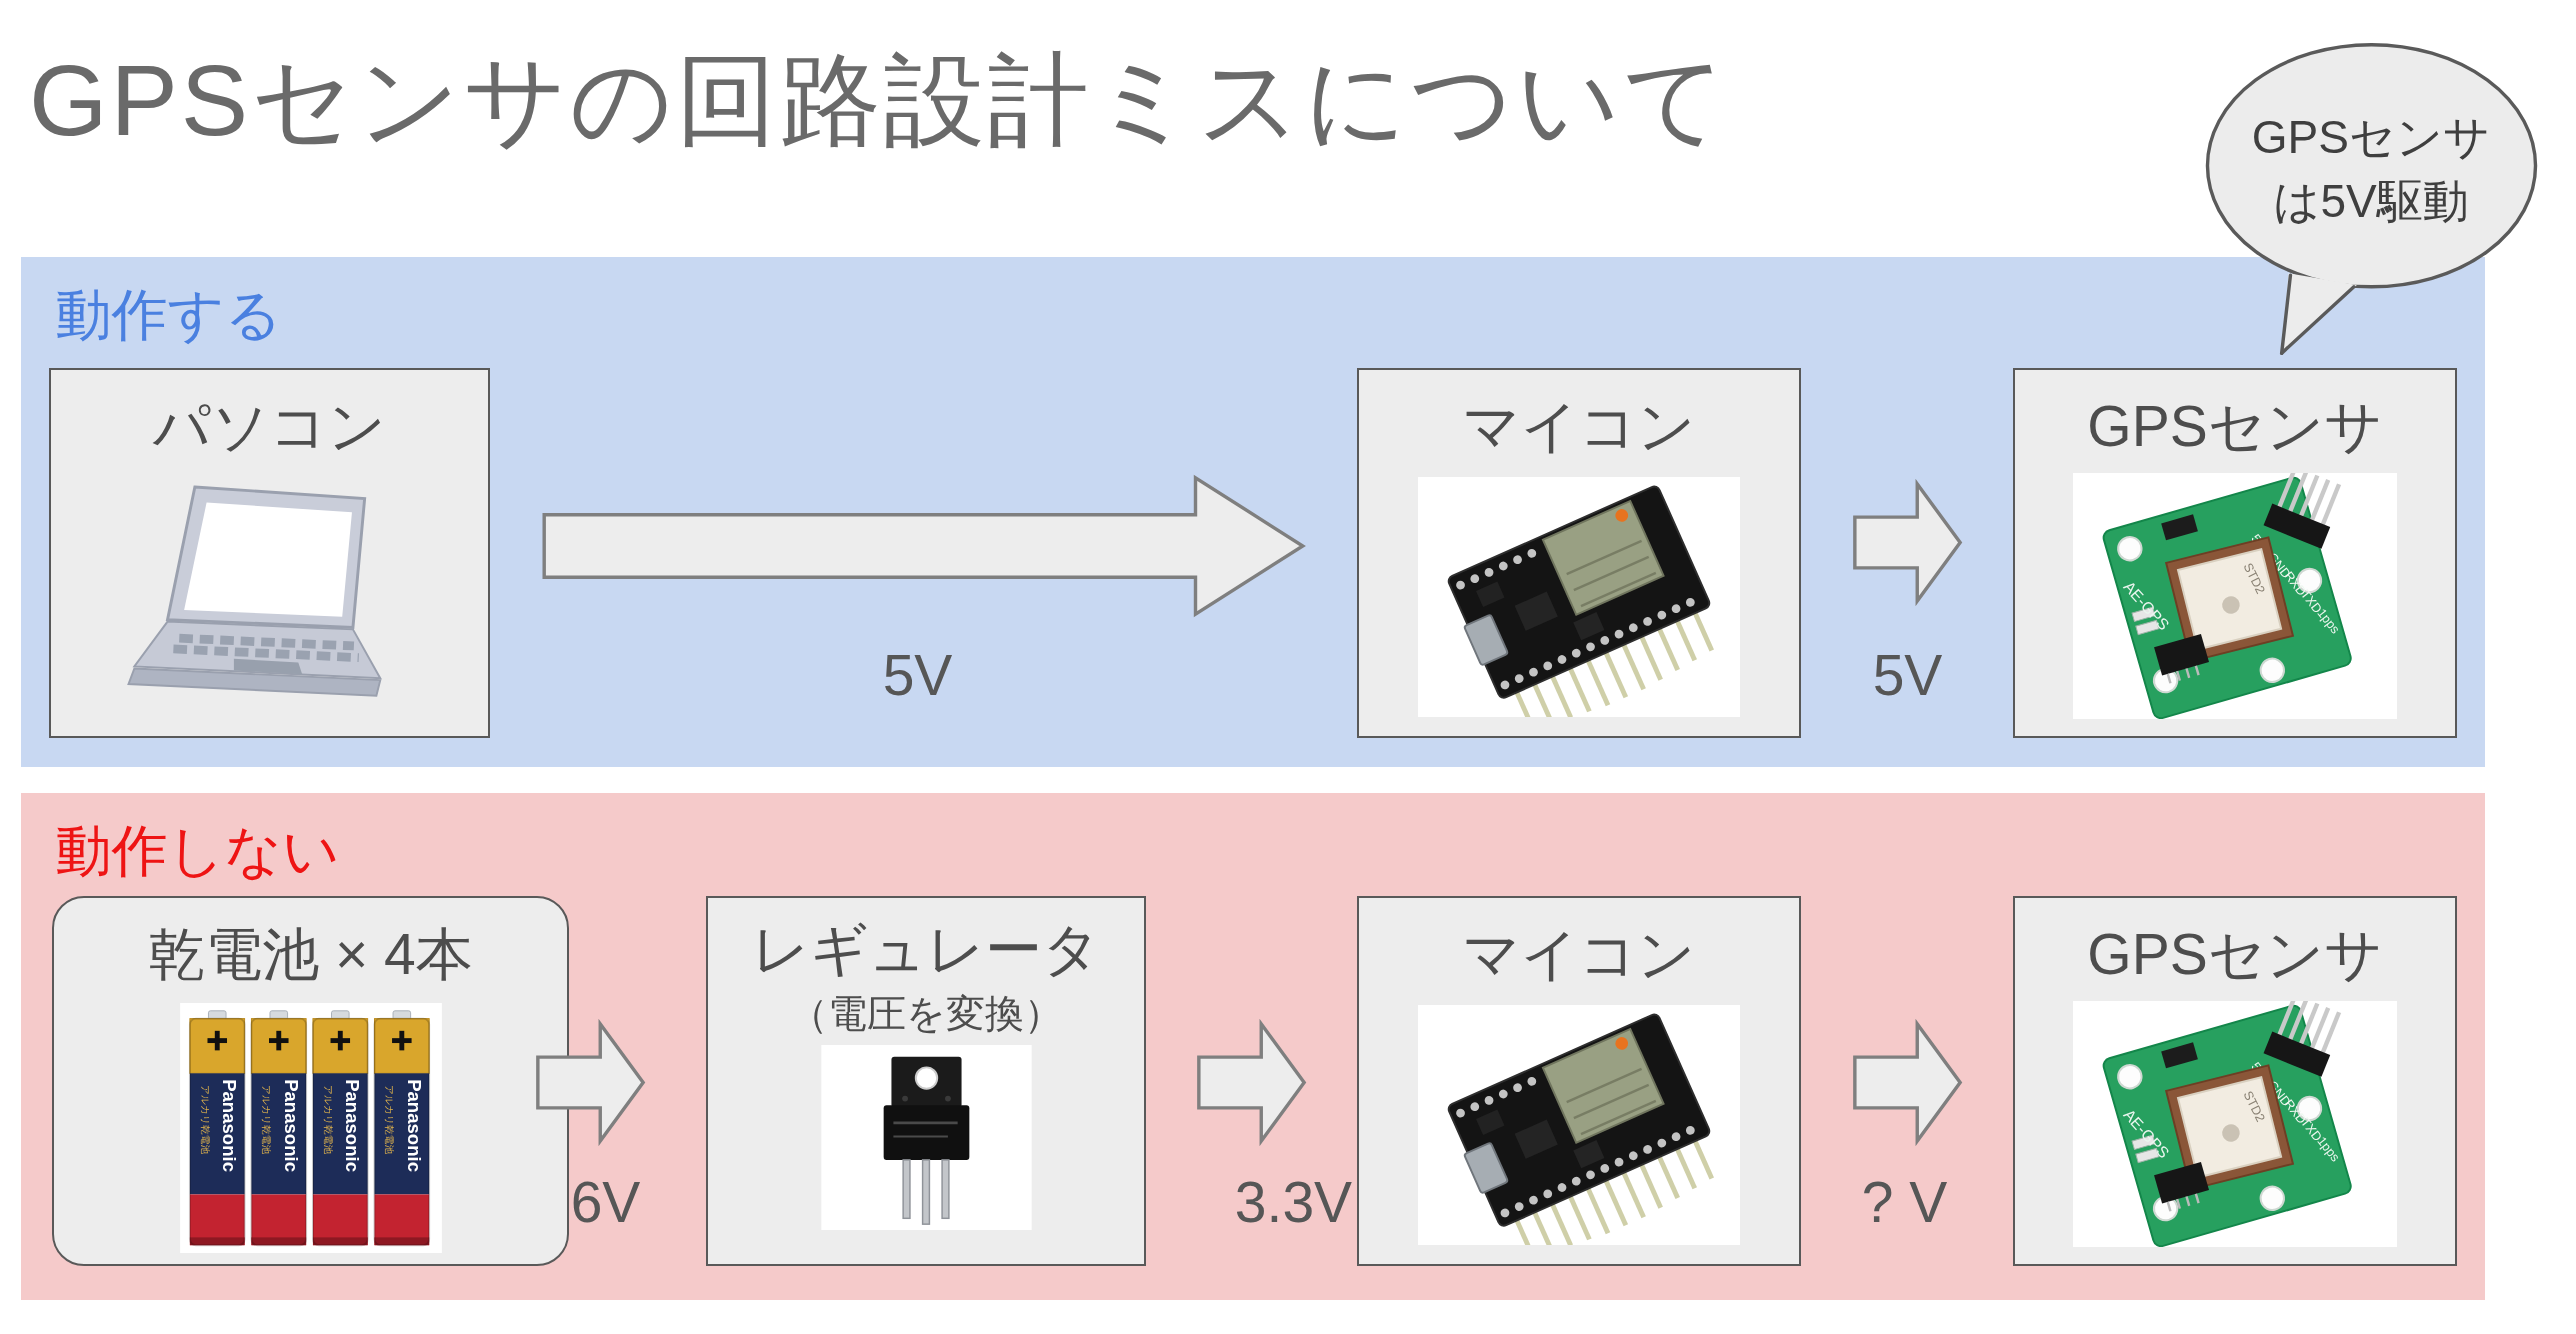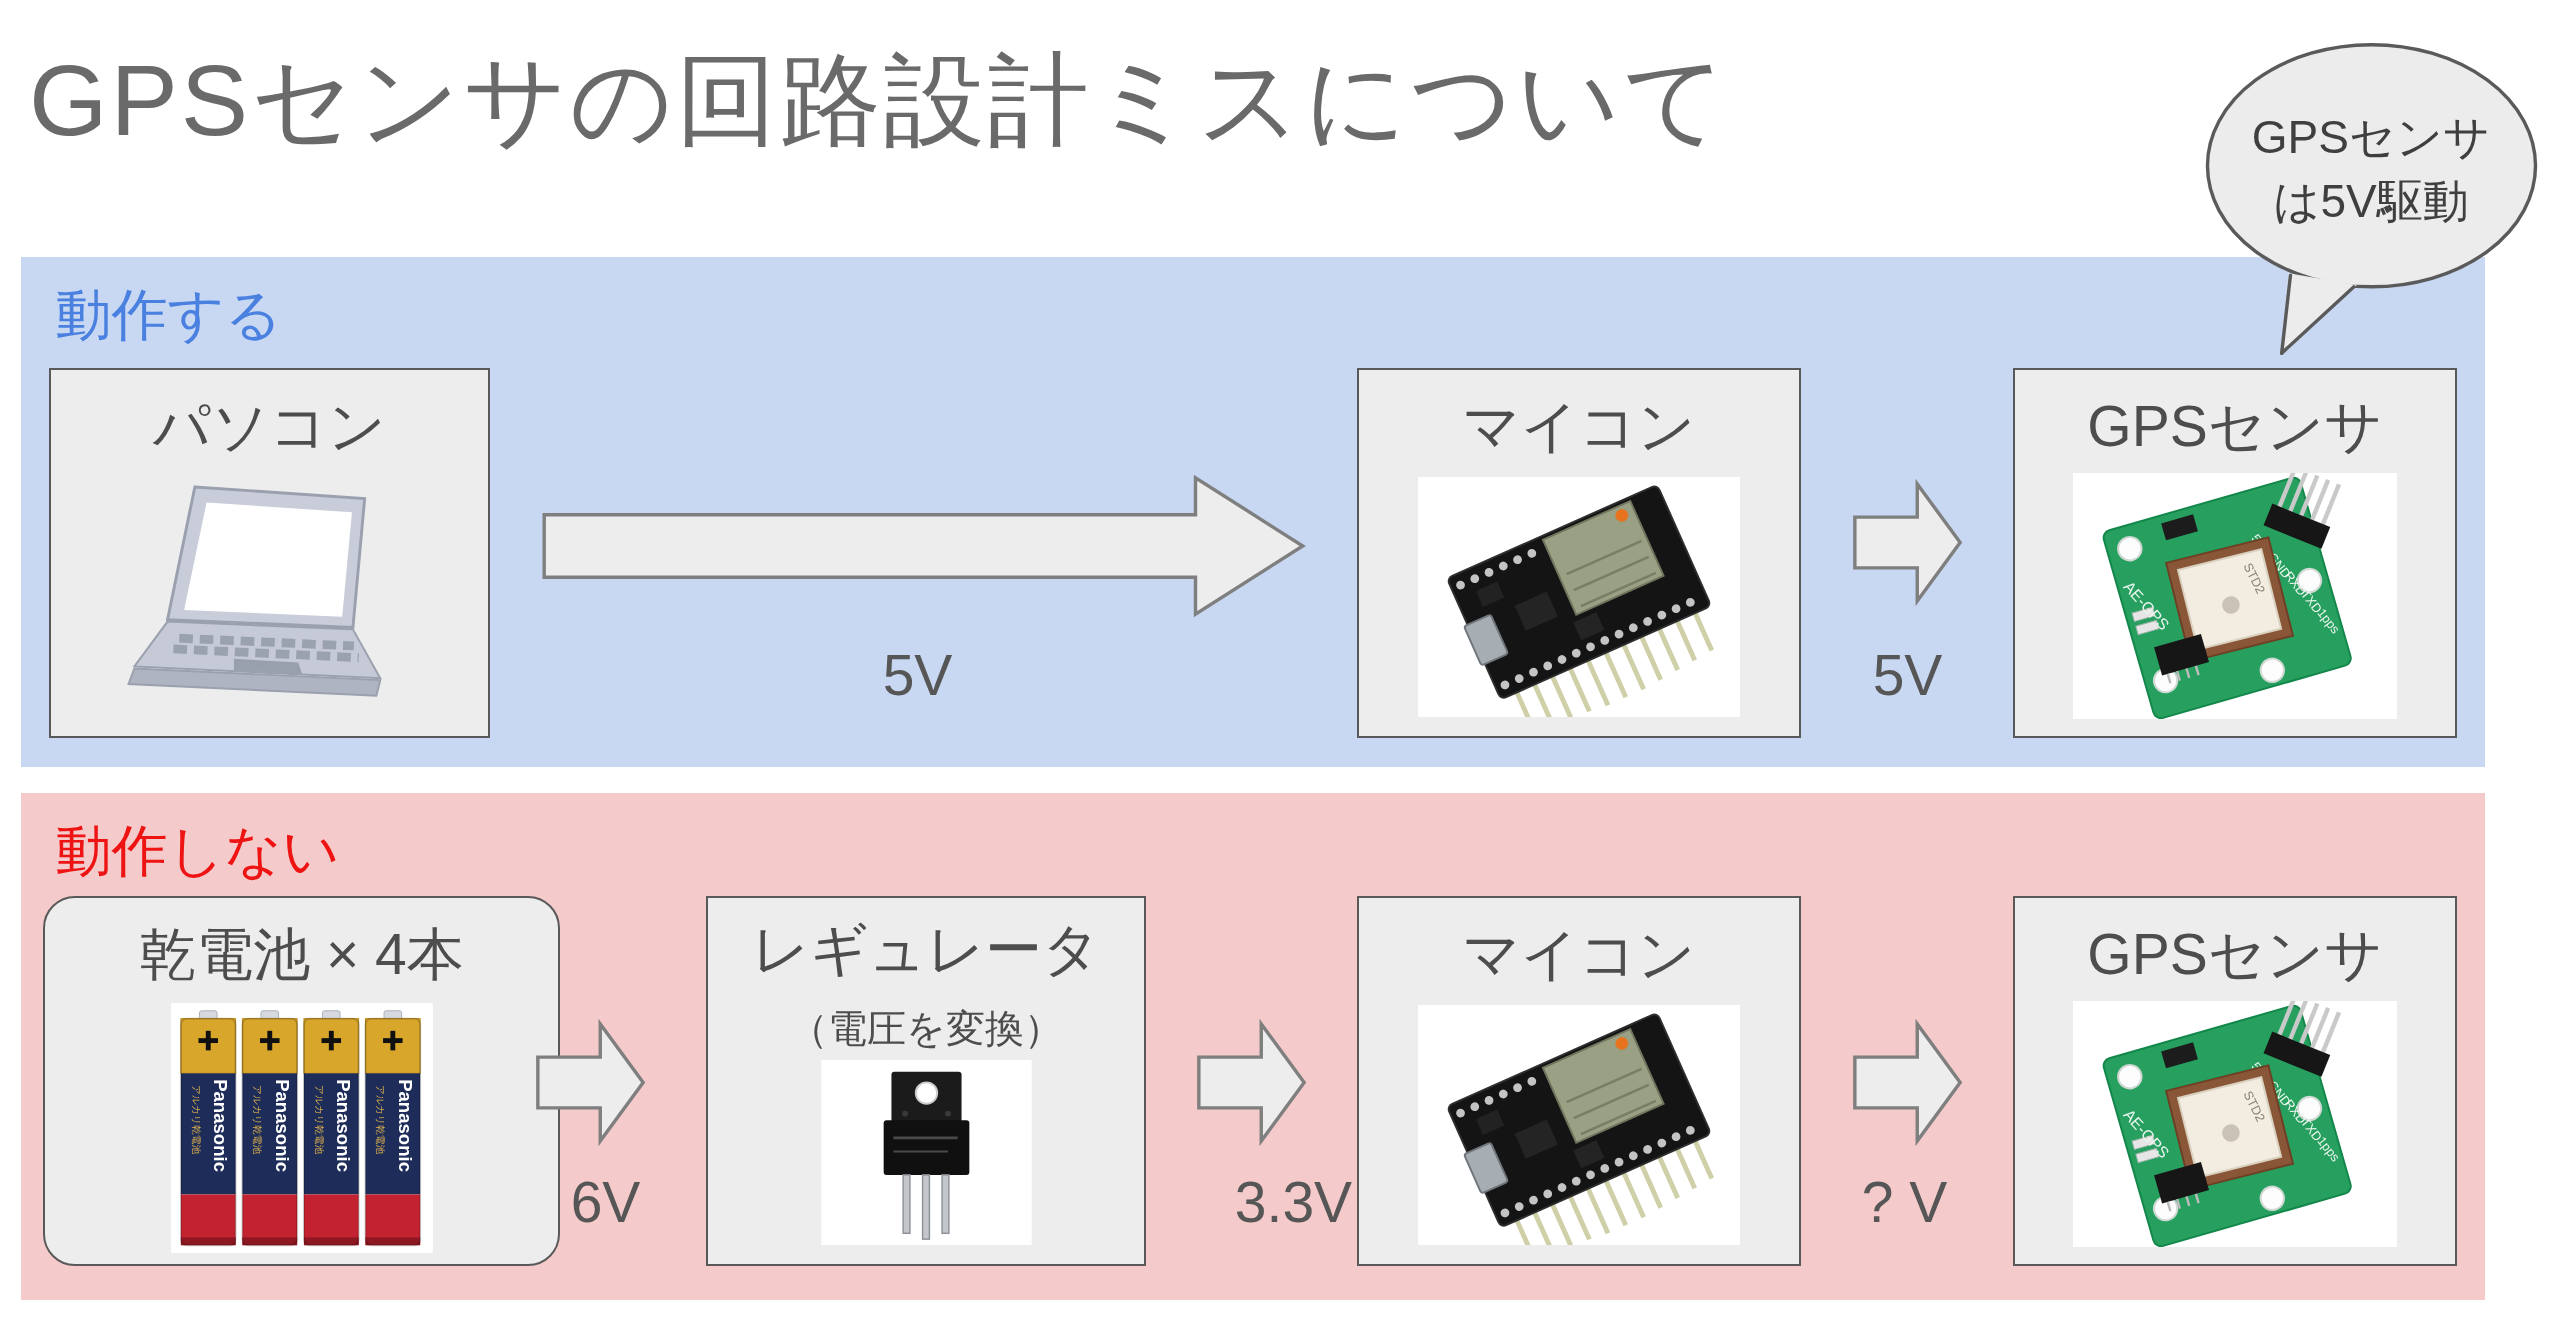--- a/index.html
+++ b/index.html
@@ -41,21 +41,21 @@
     background:var(--box-fill);border:2.9px solid var(--box-border);
     display:flex;flex-direction:column;align-items:center;gap:8px;
   }
   .row1{top:368px;}
   .row2{top:896px;}
   .node-label{
     margin-top:27px;font-size:57px;line-height:1.05;color:#4d4d4d;
     white-space:nowrap;
   }
   .node-sub{
-    margin-top:22px;font-size:39px;line-height:1.05;color:#4d4d4d;
+    margin-top:7px;font-size:39px;line-height:1.05;color:#4d4d4d;
     white-space:nowrap;
   }
   .arrow-svg{position:absolute;overflow:visible;}
   .arrow-shape{
     fill:var(--arrow-fill);
     stroke:var(--arrow-border);
     stroke-width:3.5;
     stroke-linejoin:miter;
   }
   .vlabel{
@@ -216,21 +216,21 @@
           <line x1="32" y1="-16" x2="32" y2="-62"></line>
             <line x1="44" y1="-16" x2="44" y2="-62"></line>
           <line x1="56" y1="-16" x2="56" y2="-62"></line>
         </g>
         <rect x="0" y="-18" width="64" height="24" fill="#161616"></rect>
       </g>
     </g>
   </svg>
 </div>
 
-<div class="node row2" style="left:43px;width:517px;border-radius:32px;">
+<div class="node row2" style="left:52px;width:517px;border-radius:32px;">
   <div class="node-label">乾電池 × 4本</div>
   <svg width="262" height="250" viewBox="0 0 268 256" style="margin-top:9.8px;">
     <rect x="0" y="0" width="268" height="256" fill="#ffffff"></rect>
     <g>
       <rect x="29" y="8" width="18" height="9" rx="2" fill="#d6dade" stroke="#a8afb8"></rect>
       <rect x="10" y="16" width="56" height="56" fill="#d9a62c" stroke="#b8881c"></rect>
       <rect x="28" y="36" width="20" height="5" fill="#101010"></rect>
         <rect x="35.5" y="28.5" width="5" height="20" fill="#101010"></rect>
       <rect x="10" y="72" width="56" height="124" fill="#1d2c58"></rect>
       <text transform="translate(44,78) rotate(90)" font-size="19" font-weight="bold" fill="#ffffff">Panasonic</text>

